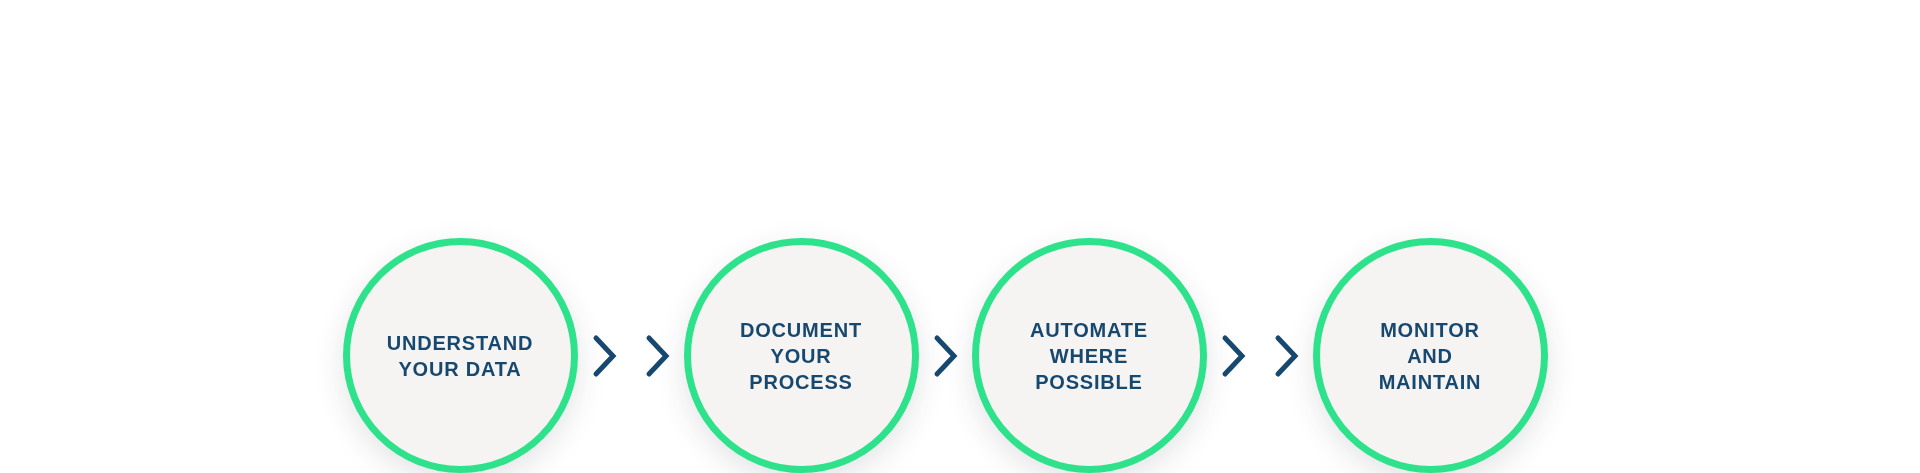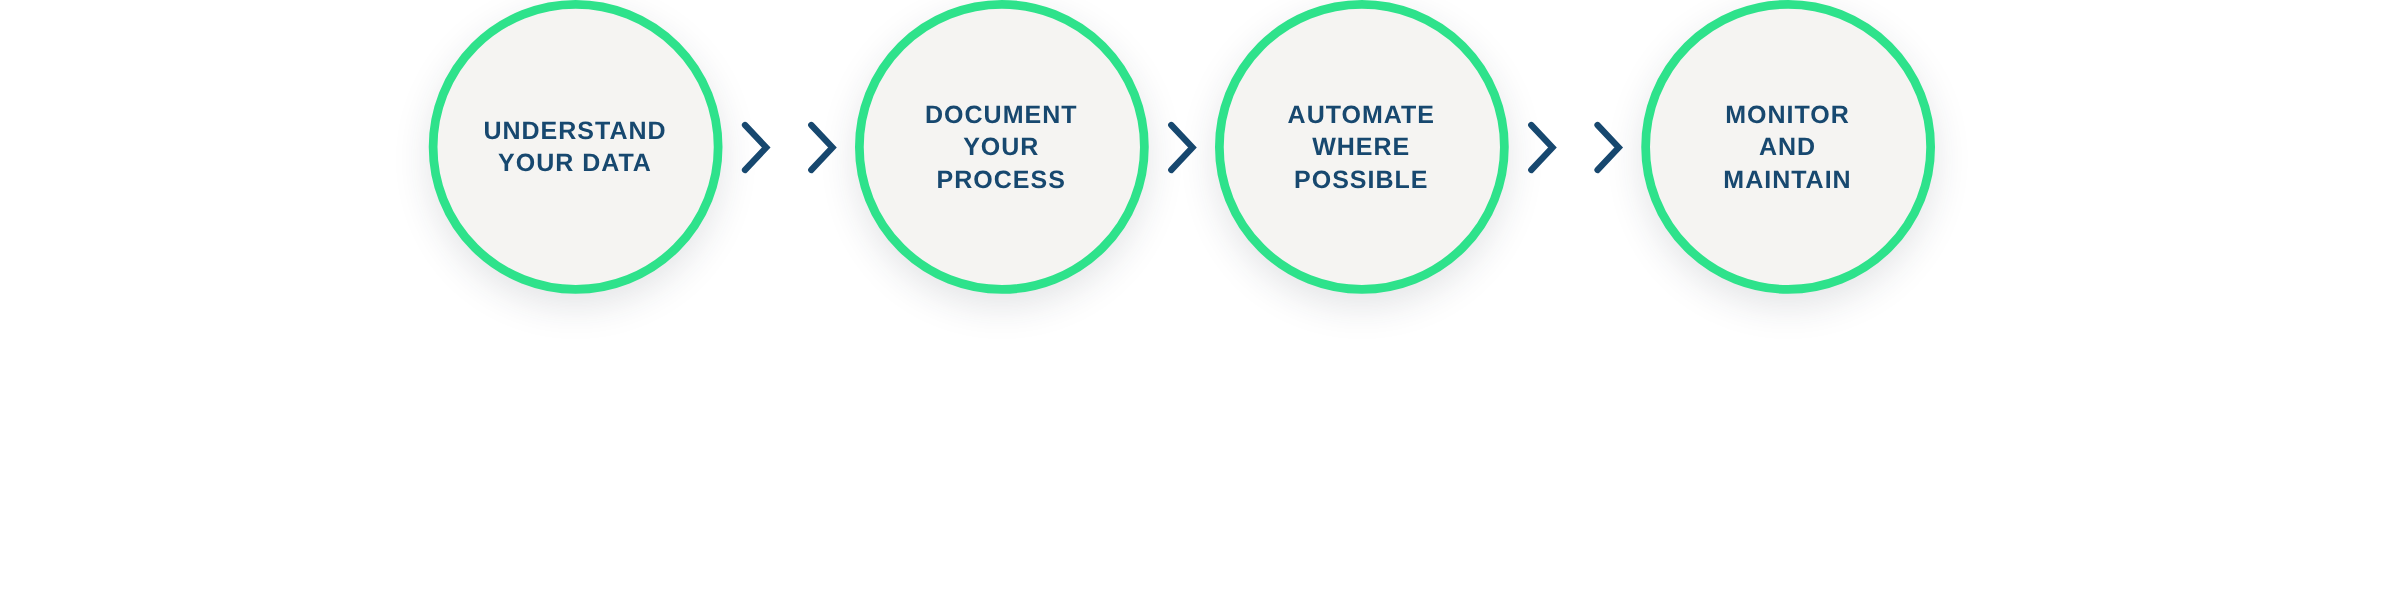--- a/index.html
+++ b/index.html
@@ -13,21 +13,21 @@
     width: 1920px;
     height: 473px;
     background: var(--page-bg);
     font-family: "Liberation Sans", "DejaVu Sans", sans-serif;
     overflow: hidden;
   }
   .flow-wrap {
     width: 1920px;
     height: 473px;
     display: flex;
-    align-items: flex-start;
+    align-items: flex-end;
     justify-content: center;
   }
   .flow-row {
     display: flex;
     align-items: center;
     transform: translateX(-15px);
   }
   .step-circle {
     width: 235px;
     height: 235px;

